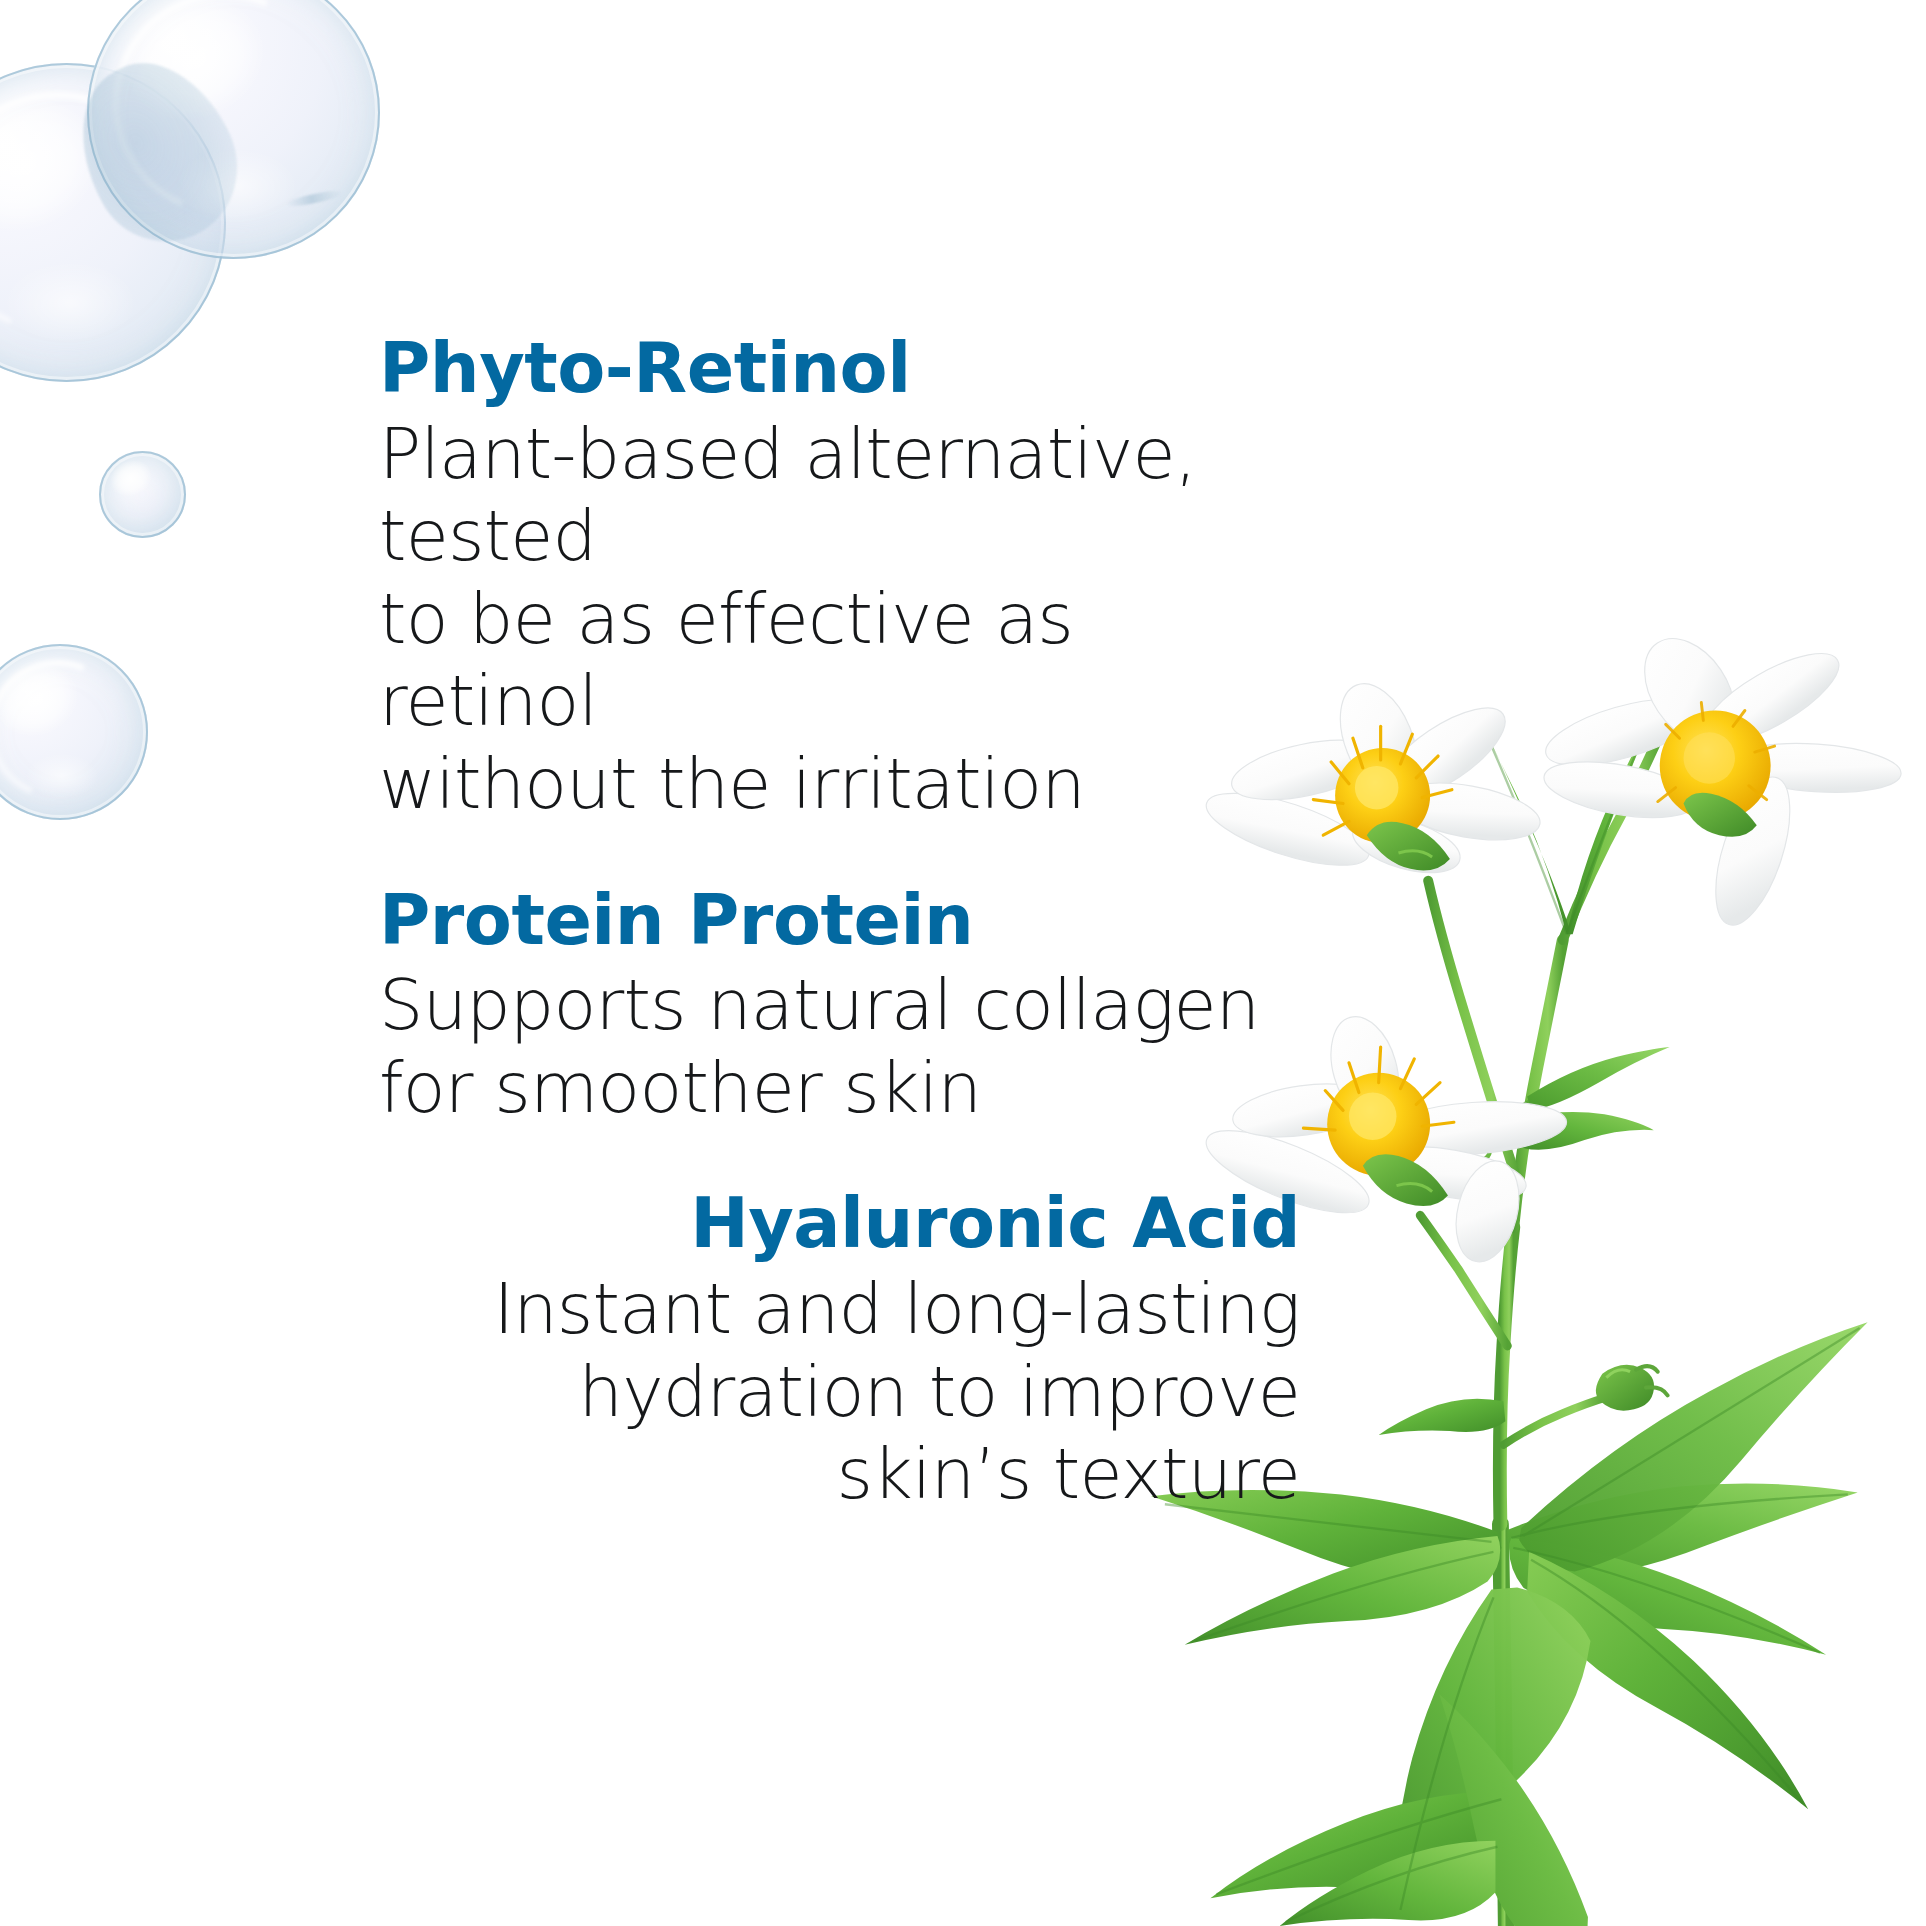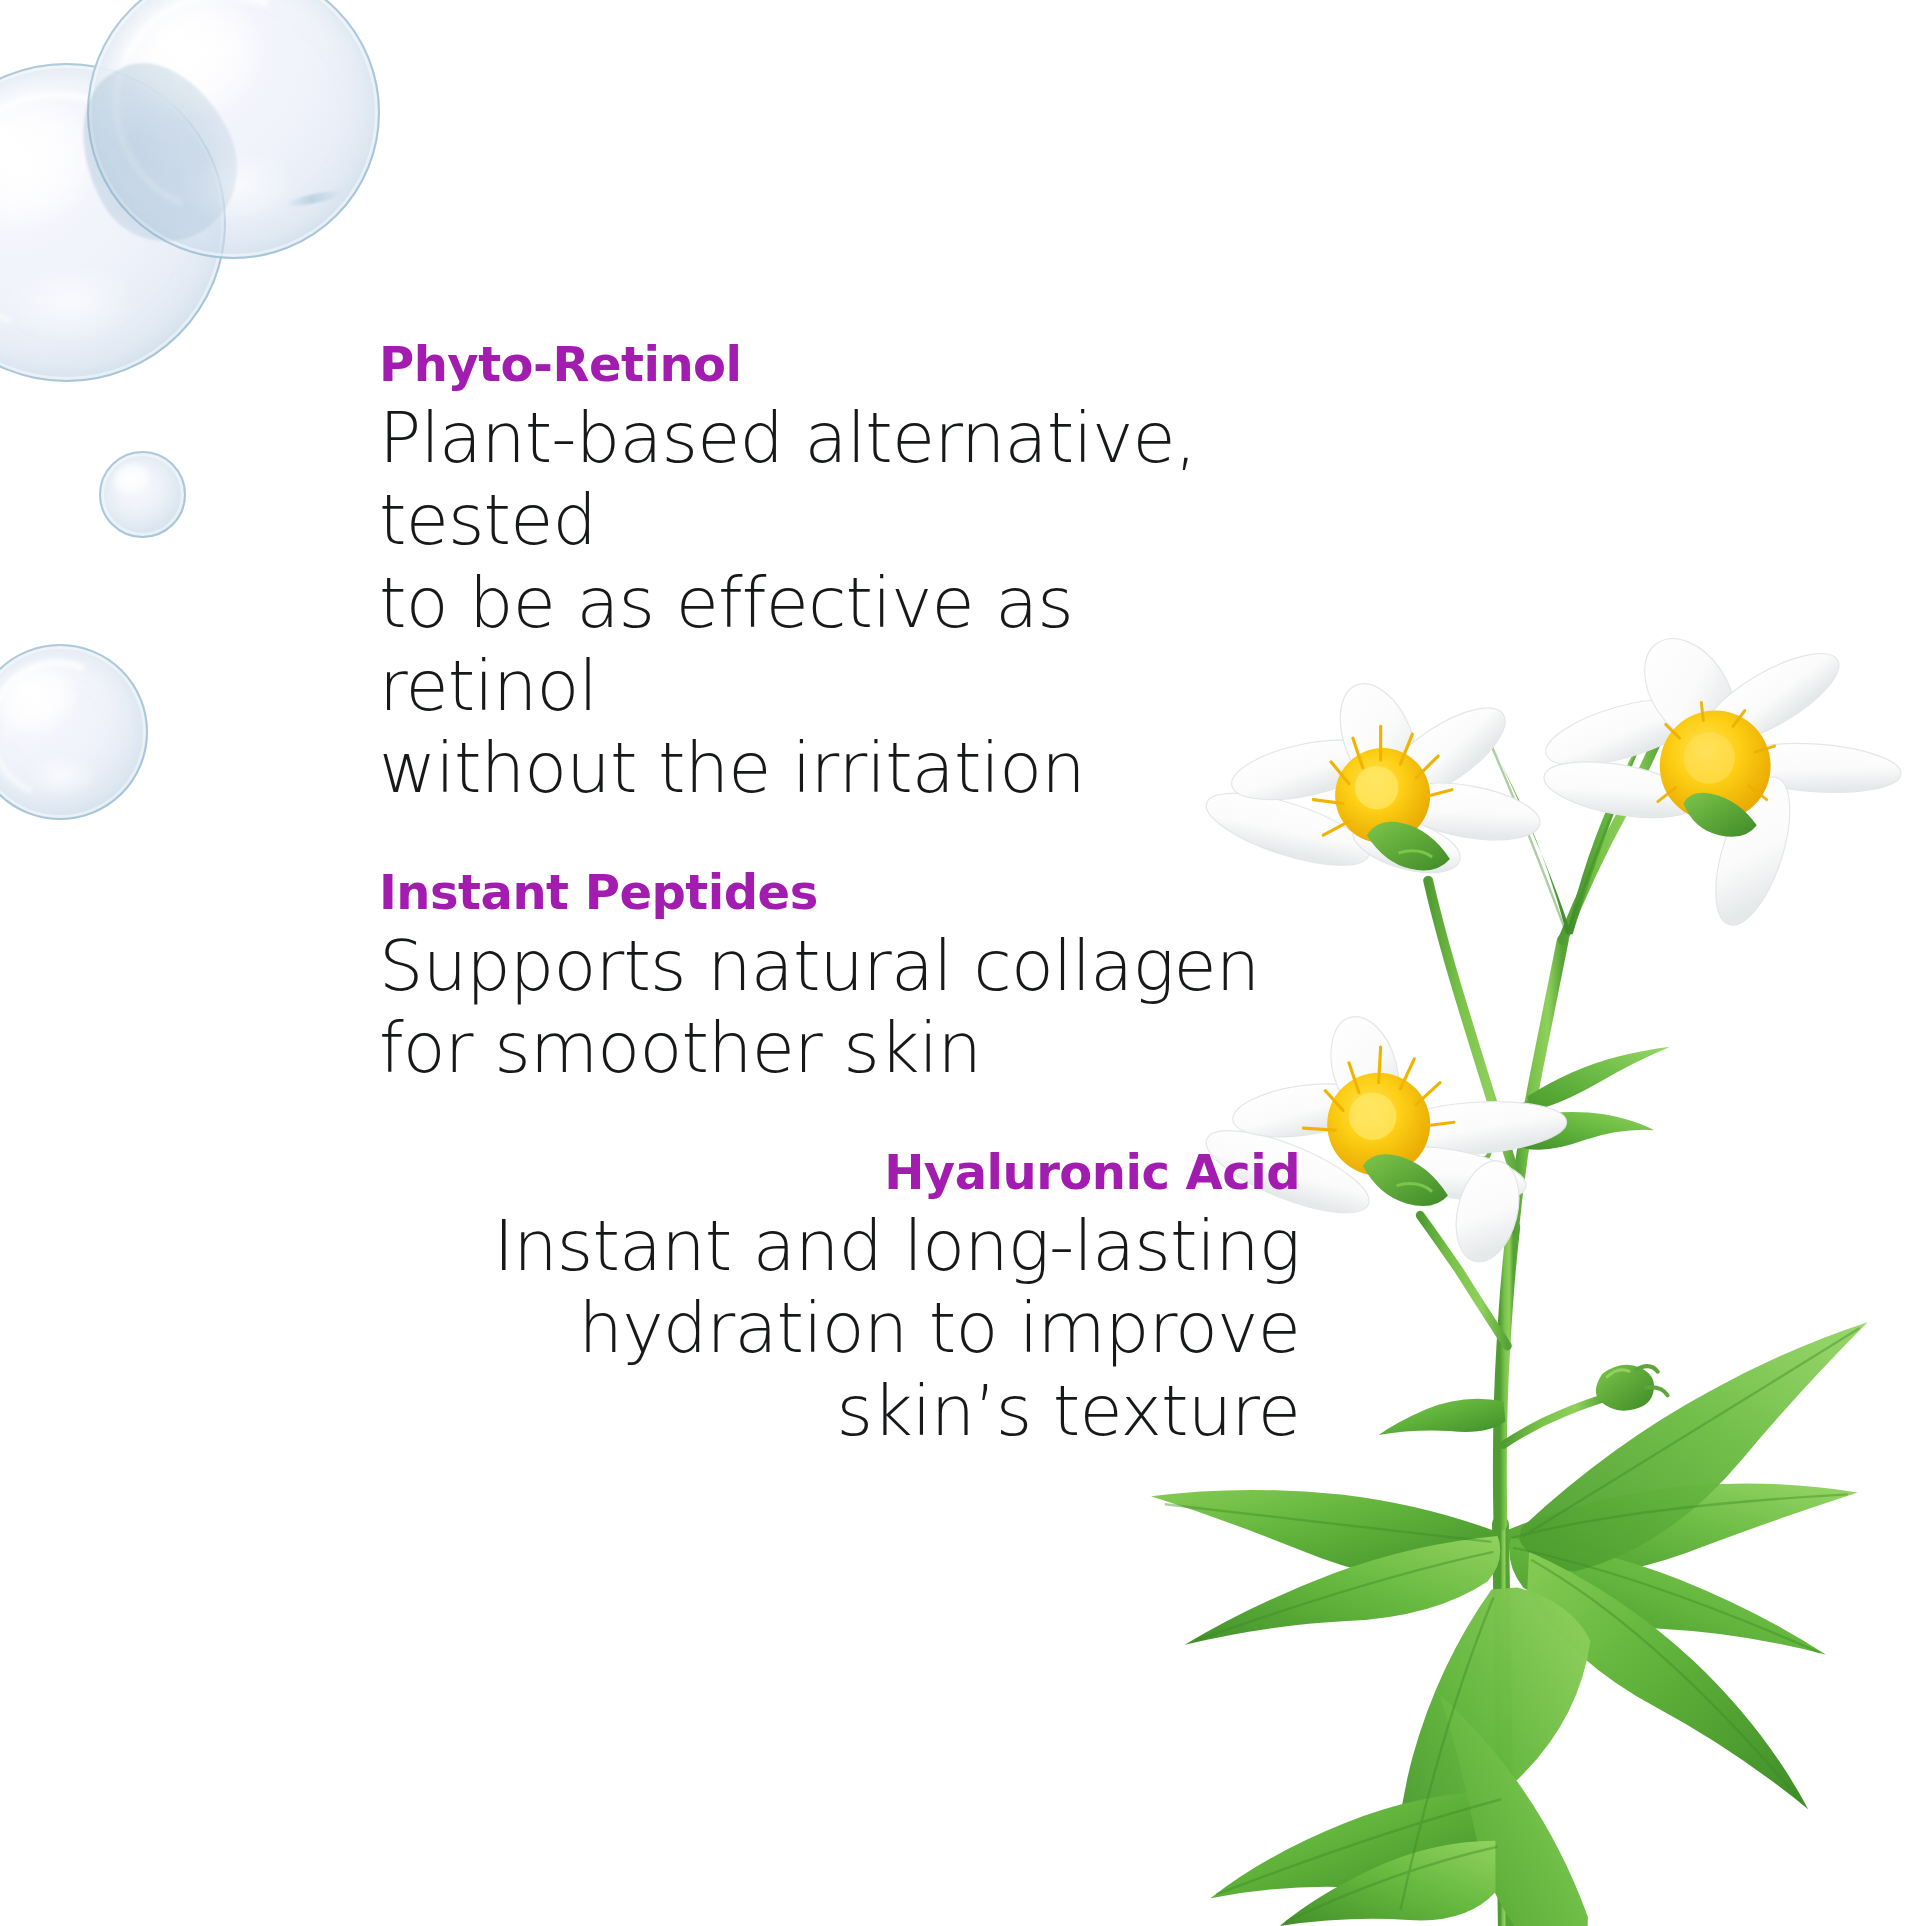--- a/index.html
+++ b/index.html
@@ -24,25 +24,25 @@
     left:379px; top:327px;
     width:921px;
     z-index:40;
   }
   .benefit-block{ margin-bottom:57px; }
   .benefit-block:last-child{margin-bottom:0;text-align:right;}
 
   .benefit-title{
     font-family:"DejaVu Sans", sans-serif;
     font-weight:700;
-    font-size:48px;
+    font-size:70px;
     line-height:1.08;
     letter-spacing:-0.5px;
-    color:#a21caf;
-    margin:12px 0 6px 0;
+    color:#0369a1;
+    margin:4px 0 6px 0;
     white-space:nowrap;
   }
   .benefit-desc{
     font-family:"DejaVu Sans", sans-serif;
     font-weight:300;
     font-size:70px;
     line-height:1.18;
     letter-spacing:-0.8px;
     color:#16181a;
     margin:0;
@@ -169,21 +169,21 @@
   <div id="text-column">
 
     <div class="benefit-block">
       <h2 class="benefit-title">Phyto-Retinol</h2>
       <p class="benefit-desc">Plant-based alternative, tested
 to be as effective as retinol
 without the irritation</p>
     </div>
 
     <div class="benefit-block">
-      <h2 class="benefit-title">Instant Peptides</h2>
+      <h2 class="benefit-title">Protein Protein</h2>
       <p class="benefit-desc">Supports natural collagen
 for smoother skin</p>
     </div>
 
     <div class="benefit-block">
       <h2 class="benefit-title">Hyaluronic Acid</h2>
       <p class="benefit-desc">Instant and long-lasting
 hydration to improve
 skin’s texture</p>
     </div>

